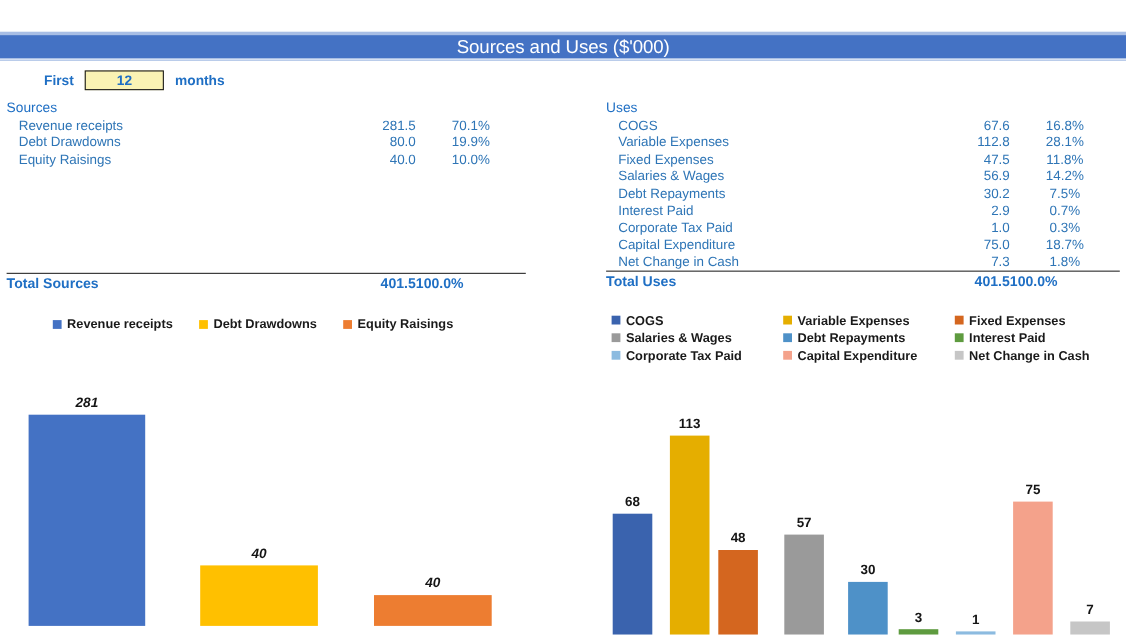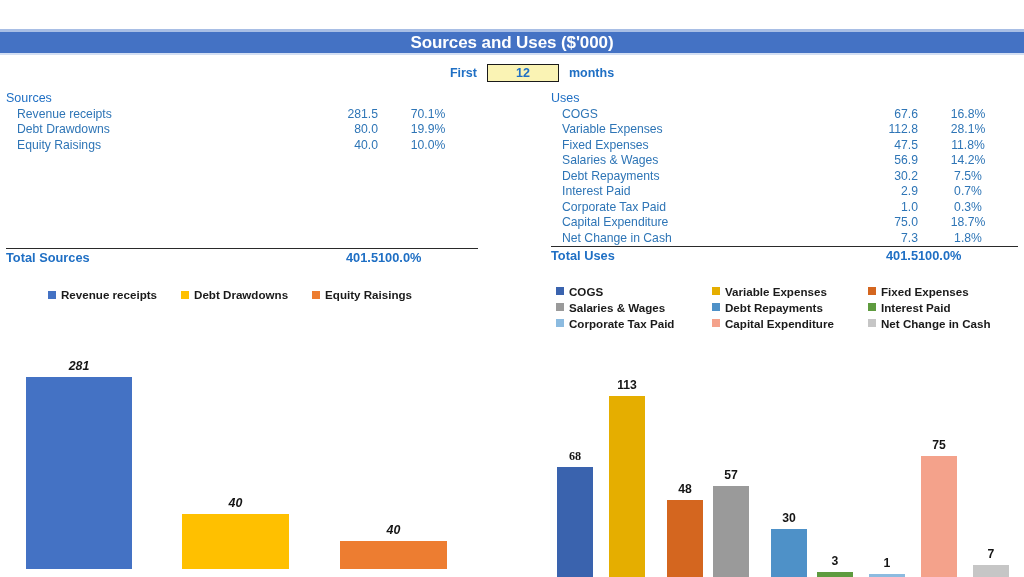--- a/index.html
+++ b/index.html
@@ -23,33 +23,33 @@
     background: #4472C4;
     border-top: 3px solid #A8BEE5;
     border-bottom: 2px solid #D3DFF3;
     display: flex;
     align-items: center;
     justify-content: center;
   }
   .title-text {
     color: #FFFFFF;
     font-size: 17px;
-    font-weight: bold;
+    font-weight: normal;
     letter-spacing: -0.1px;
     white-space: nowrap;
   }
 
   
   .period-row {
     position: absolute;
     left: 0; top: 62px;
     width: 1024px; height: 22px;
     display: flex;
     align-items: center;
-    justify-content: center;
+    justify-content: flex-start;
     gap: 10px;
     padding-left: 40px;
   }
   .period-label {
     color: #1F6FC4;
     font-size: 12.5px;
     font-weight: bold;
   }
   .period-input {
     width: 72px; height: 18px;
@@ -340,29 +340,29 @@
       </div>
       <div class="bar-group" style="left:340px; width:107px; height:220px;">
         <span class="bar-label">40</span>
         <span class="bar" style="height:28px; background:#ED7D31;"></span>
       </div>
     </div>
   </div>
 
   <div class="chart" id="chart-right">
     <div class="plot">
-      <div class="bar-group" style="left:17px;  width:36px; height:202px;font-family:Liberation Serif, serif;">
+      <div class="bar-group" style="left:17px;  width:36px; height:202px;">
         <span class="bar-label">68</span>
         <span class="bar" style="height:110px; background:#3A63AE;"></span>
       </div>
       <div class="bar-group" style="left:69px;  width:36px; height:202px;">
         <span class="bar-label">113</span>
         <span class="bar" style="height:181px; background:#E5AE00;"></span>
       </div>
-      <div class="bar-group" style="left:127px; width:36px; height:202px;">
+      <div class="bar-group" style="left:113px; width:36px; height:202px;">
         <span class="bar-label">48</span>
         <span class="bar" style="height:77px; background:#D4661F;"></span>
       </div>
       <div class="bar-group" style="left:173px; width:36px; height:202px;">
         <span class="bar-label">57</span>
         <span class="bar" style="height:91px; background:#9A9A9A;"></span>
       </div>
       <div class="bar-group" style="left:231px; width:36px; height:202px;justify-content:flex-end;">
         <span class="bar-label">30</span>
         <span class="bar" style="height:48px; background:#4E91C8;"></span>

